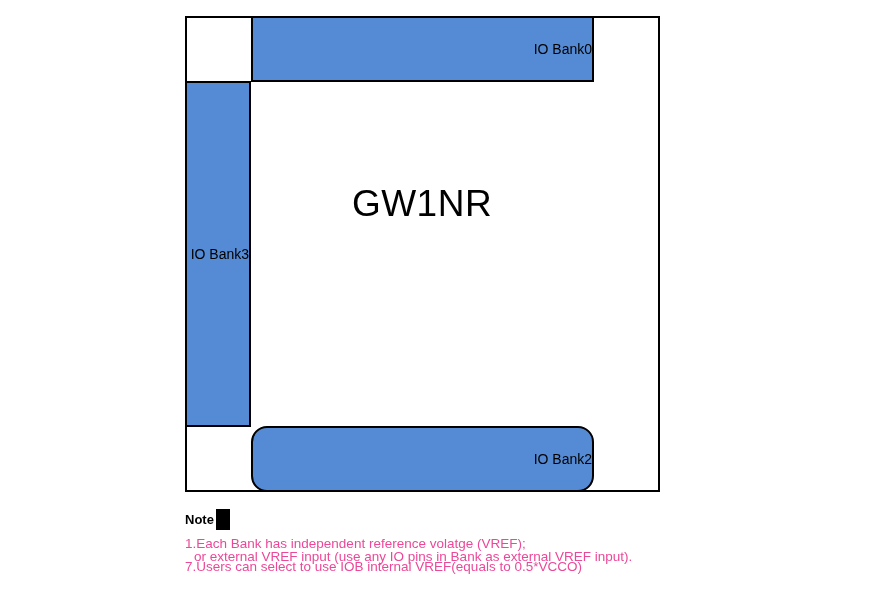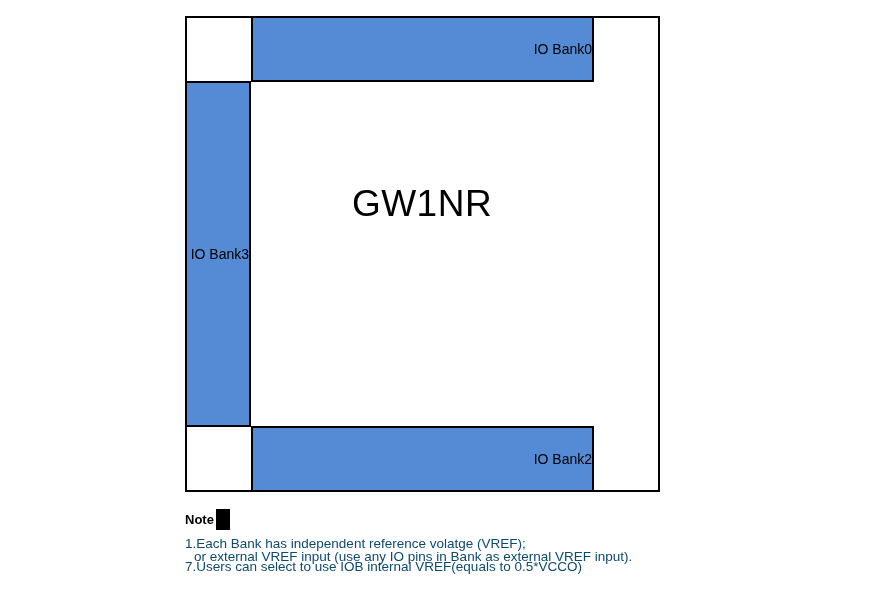--- a/index.html
+++ b/index.html
@@ -34,21 +34,21 @@
     align-items: center;
     justify-content: flex-end;
     box-sizing: border-box;
     font-size: 14px;
     color: #000000;
     white-space: nowrap;
   }
   .bank-top    { left: 251px; top: 16px;  width: 343px; height: 66px; }
   .bank-left   { left: 185px; top: 81px;  width: 66px;  height: 346px; }
   .bank-right  { left: 593px; top: 81px;  width: 67px;  height: 346px; }
-  .bank-bottom { left: 251px; top: 426px; width: 343px; height: 66px; }
+  .bank-bottom { left: 251px; top: 426px; width: 343px; height: 66px; border-radius: 16px; }
   .die-area {
     position: absolute;
     left: 253px;
     top: 83px;
     width: 338px;
     height: 242px;
     display: flex;
     align-items: center;
     justify-content: center;
     background: #ffffff;
@@ -74,21 +74,21 @@
   .cursor-block {
     display: inline-block;
     width: 14px;
     height: 21px;
     background: #000000;
     margin-left: 2px;
   }
   .note-line {
     position: absolute;
     font-size: 13.5px;
-    color: #0c4a6e;
+    color: #ec4899;
     white-space: nowrap;
   }
   .note-line-1 { left: 185px; top: 536px; }
   .note-line-2 { left: 185px; top: 559px; }
   .note-line-3 { left: 194px; top: 549px; }
 </style>
 </head>
 <body>
 
 <div class="canvas">

